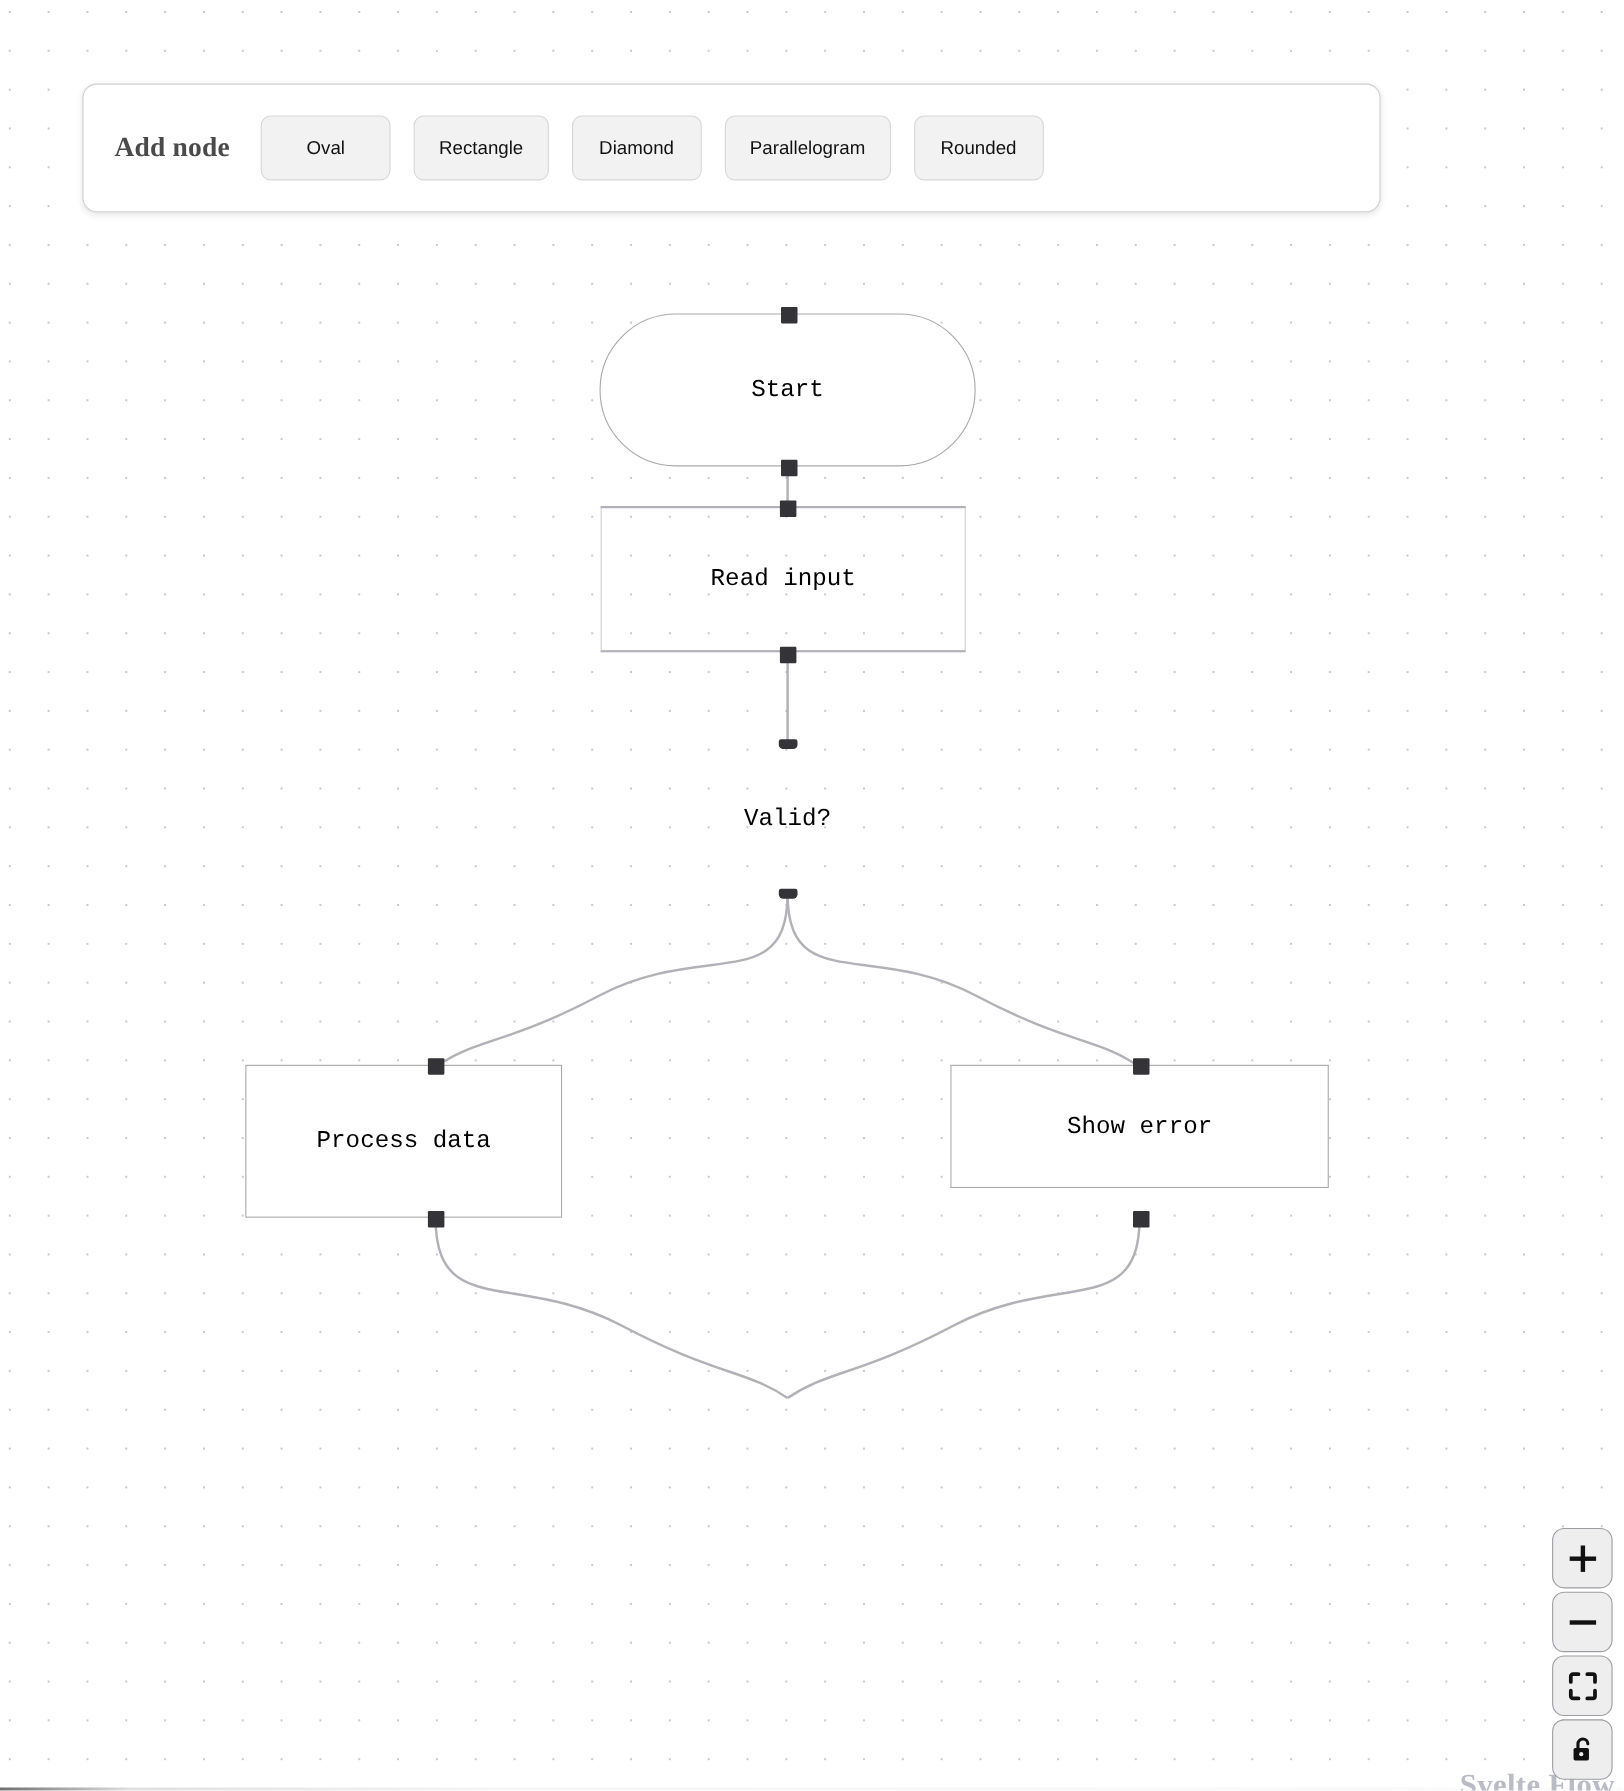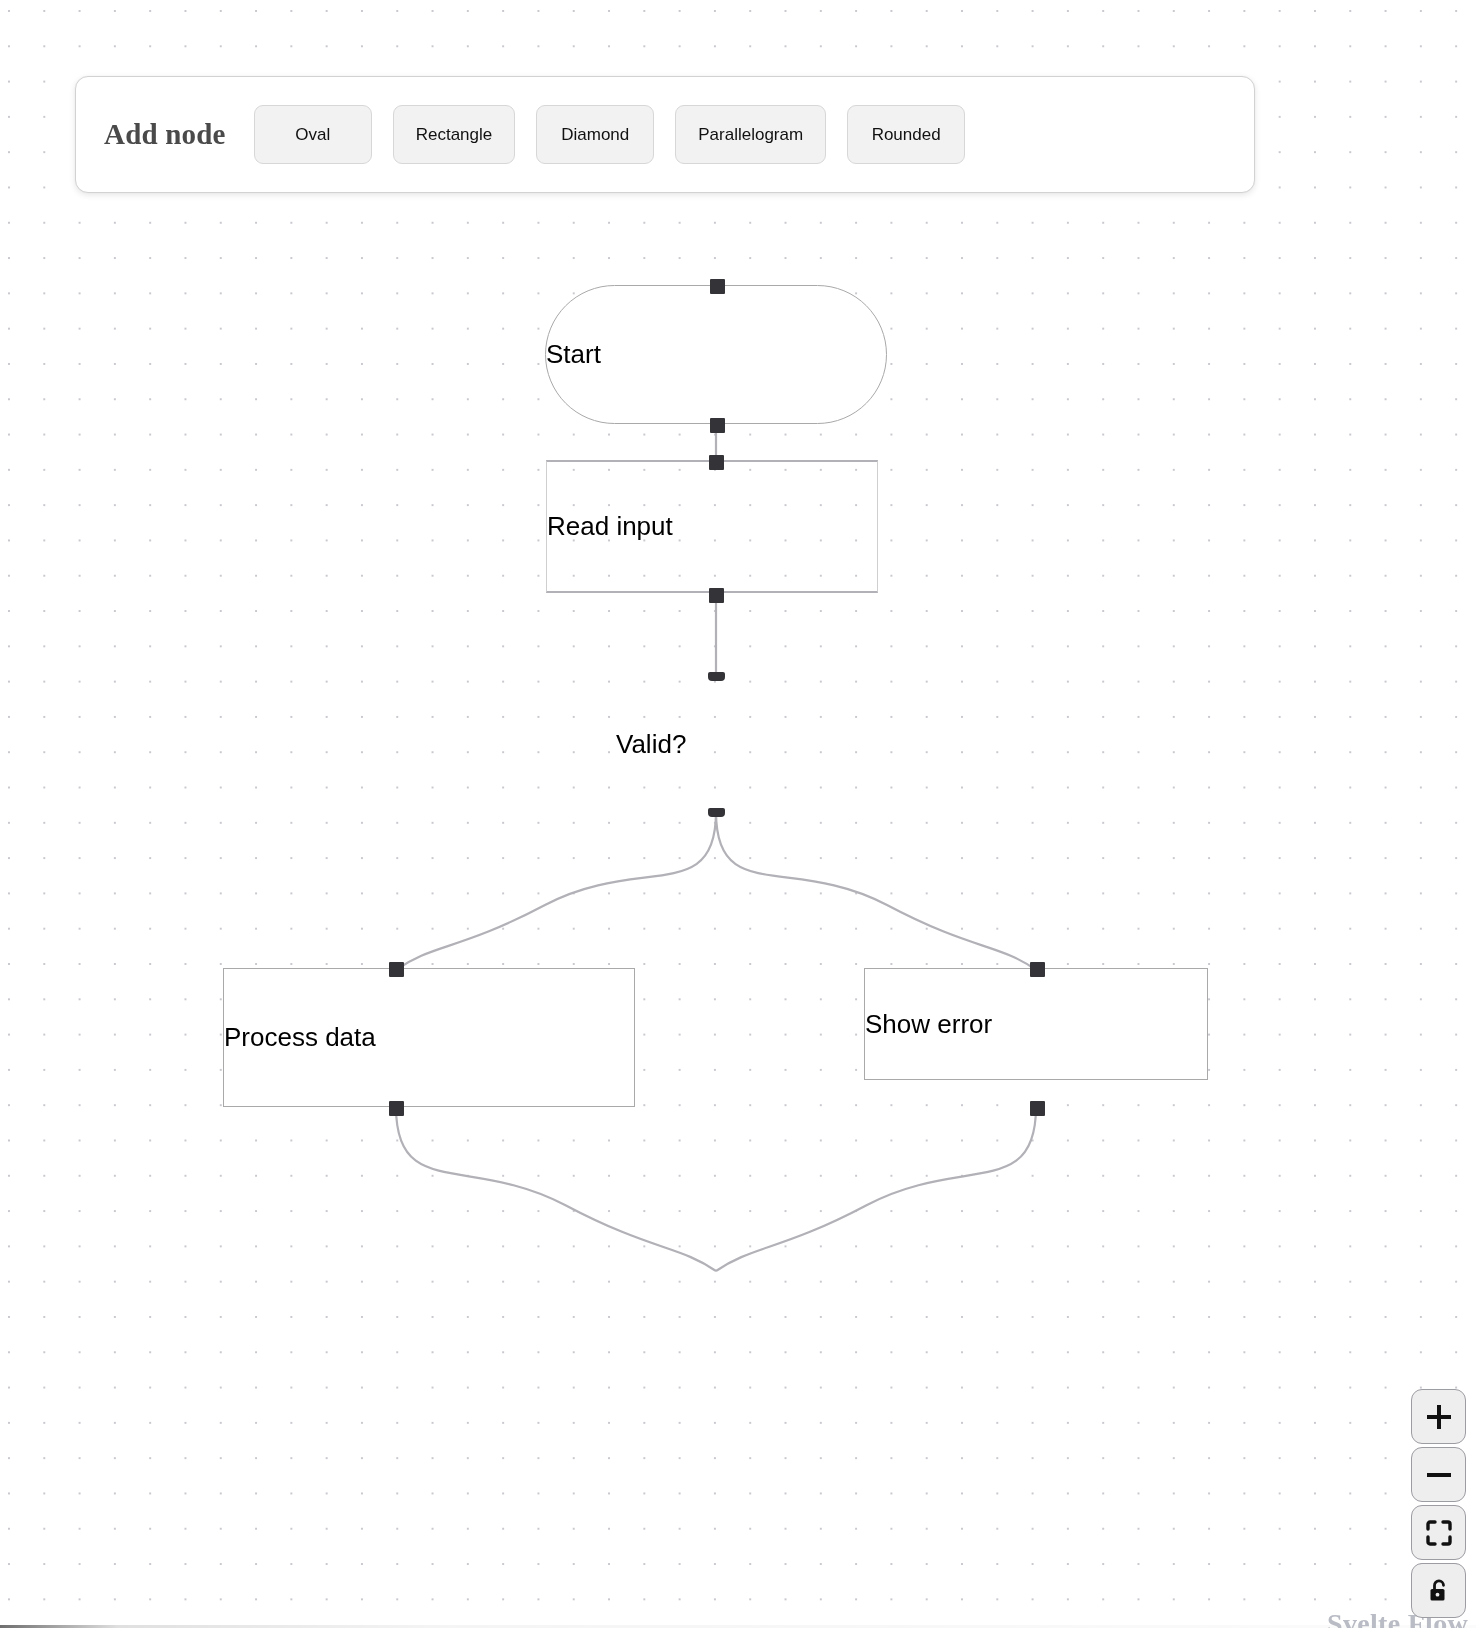--- a/index.html
+++ b/index.html
@@ -42,21 +42,21 @@
     border-radius: 13px;
     box-shadow: 0 2px 6px rgba(0,0,0,.10), 0 0 0 0.5px rgba(0,0,0,.02);
     display: flex;
     align-items: center;
     padding: 0 28px;
     gap: 21px;
   }
   #toolbar-label {
     font-family: "Liberation Serif", serif;
     font-weight: bold;
-    font-size: 29px;
+    font-size: 25px;
     color: #4a4a4a;
     letter-spacing: .2px;
     white-space: nowrap;
     margin-right: 7px;
   }
   .shape-btn {
     height: 59px;
     min-width: 118px;
     padding: 0 22px;
     background: #f2f2f2;
@@ -84,22 +84,23 @@
     fill: none;
     stroke: #b1b1b7;
     stroke-width: 2.2;
   }
 
   
   .node {
     position: absolute;
     display: flex;
     align-items: center;
-    font-family: Liberation Sans, sans-serif;
-    font-size: 26px;
+    justify-content: center;
+    font-family: Liberation Mono, monospace;
+    font-size: 22px;
     color: #000000;
     background: #ffffff;
     cursor: grab;
   }
   .node-oval {
     border: 1.4px solid #a9a9a9;
     border-radius: 9999px;
   }
   .node-rect {
     border: 1.4px solid #a9a9a9;
@@ -203,21 +204,21 @@
     <span class="handle" style="left:162px; top:-7.5px;"></span>
     <span class="handle" style="left:162px; top:125.5px;"></span>
   </div>
 
   <div class="node node-bare" style="left:616px; top:676px; width:200px; height:136px;">
     <span class="node-label">Valid?</span>
     <span class="handle handle-sm" style="left:91.5px; top:-4.5px;"></span>
     <span class="handle handle-sm" style="left:91.5px; top:131.5px;"></span>
   </div>
 
-  <div class="node node-rect" style="left:223px; top:968px; width:412px; height:139px;">
+  <div class="node node-rect" style="left:223px; top:968px; width:288px; height:139px;">
     <span class="node-label">Process data</span>
     <span class="handle" style="left:164.5px; top:-7.5px;"></span>
     <span class="handle" style="left:164.5px; top:131.5px;"></span>
   </div>
 
   <div class="node node-rect" style="left:864px; top:968px; width:344px; height:112px;">
     <span class="node-label">Show error</span>
     <span class="handle" style="left:164.5px; top:-7.5px;"></span>
     <span class="handle" style="left:164.5px; top:131.5px;"></span>
   </div>

